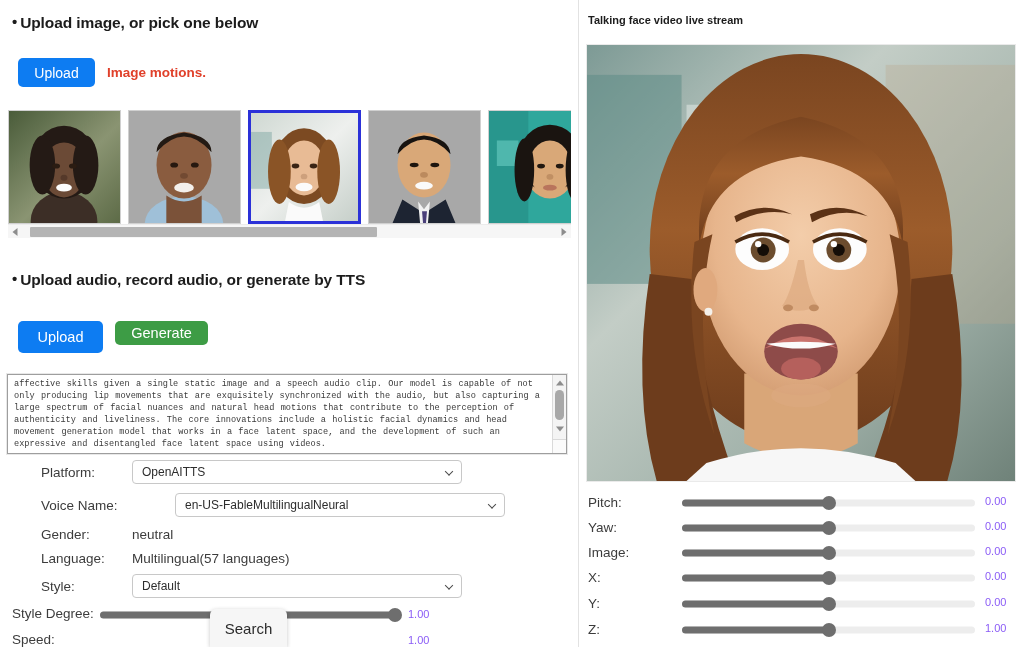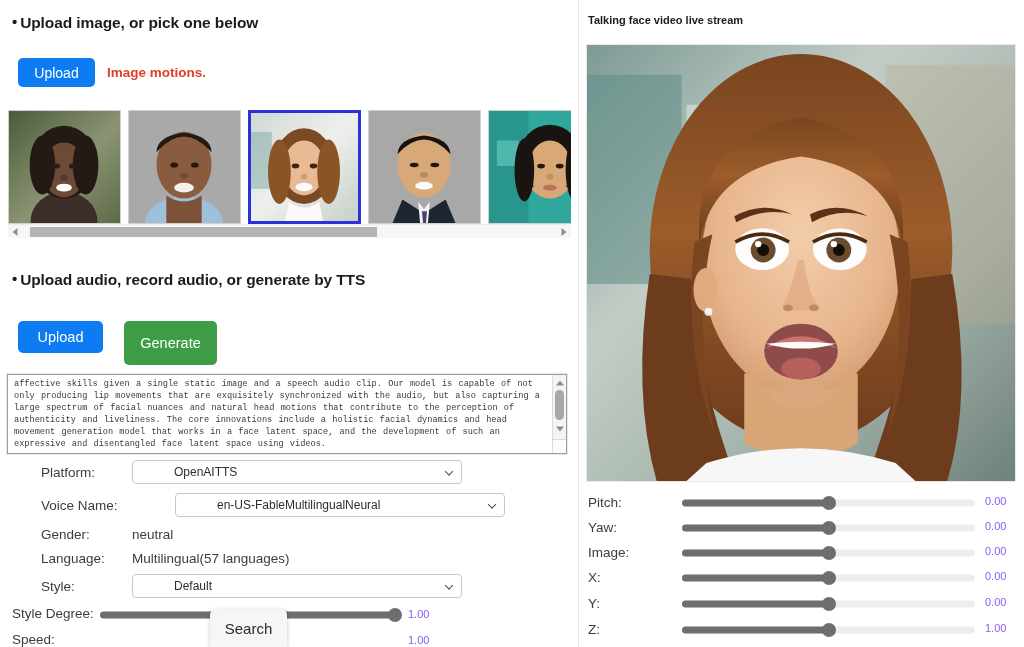--- a/index.html
+++ b/index.html
@@ -85,21 +85,21 @@
     font-size: 13.5px;
     font-weight: bold;
     color: #e0402a;
     white-space: nowrap;
   }
   .btn-upload-audio {
     left: 18px; top: 321px; width: 85px; height: 32px;
     background: #0d7cf2; font-size: 14.5px;
   }
   .btn-generate {
-    left: 124px; top: 321px; width: 93px; height: 44px;
+    left: 115px; top: 321px; width: 93px; height: 24px;
     background: #3d9c45; font-size: 14.5px; text-align: right;
   }
   .btn-record {
     left: 219px; top: 321px; width: 87px; height: 32px;
     background: #e85432; font-size: 14.5px;
   }
 
   
   .gallery {
     position: absolute;
@@ -254,21 +254,20 @@
     position: relative;
     flex: 0 0 330px;
     width: 330px;
     height: 24px;
     border: 1px solid #c8c8c8;
     border-radius: 4px;
     background: #fff;
     display: flex;
     align-items: center;
     cursor: pointer;
-    padding-left: 32px;
   }
   .select-val {
     padding-left: 9px;
     font-size: 12px;
     color: #2d2d2d;
     white-space: nowrap;
     overflow: hidden;
   }
   .select-caret {
     position: absolute;

